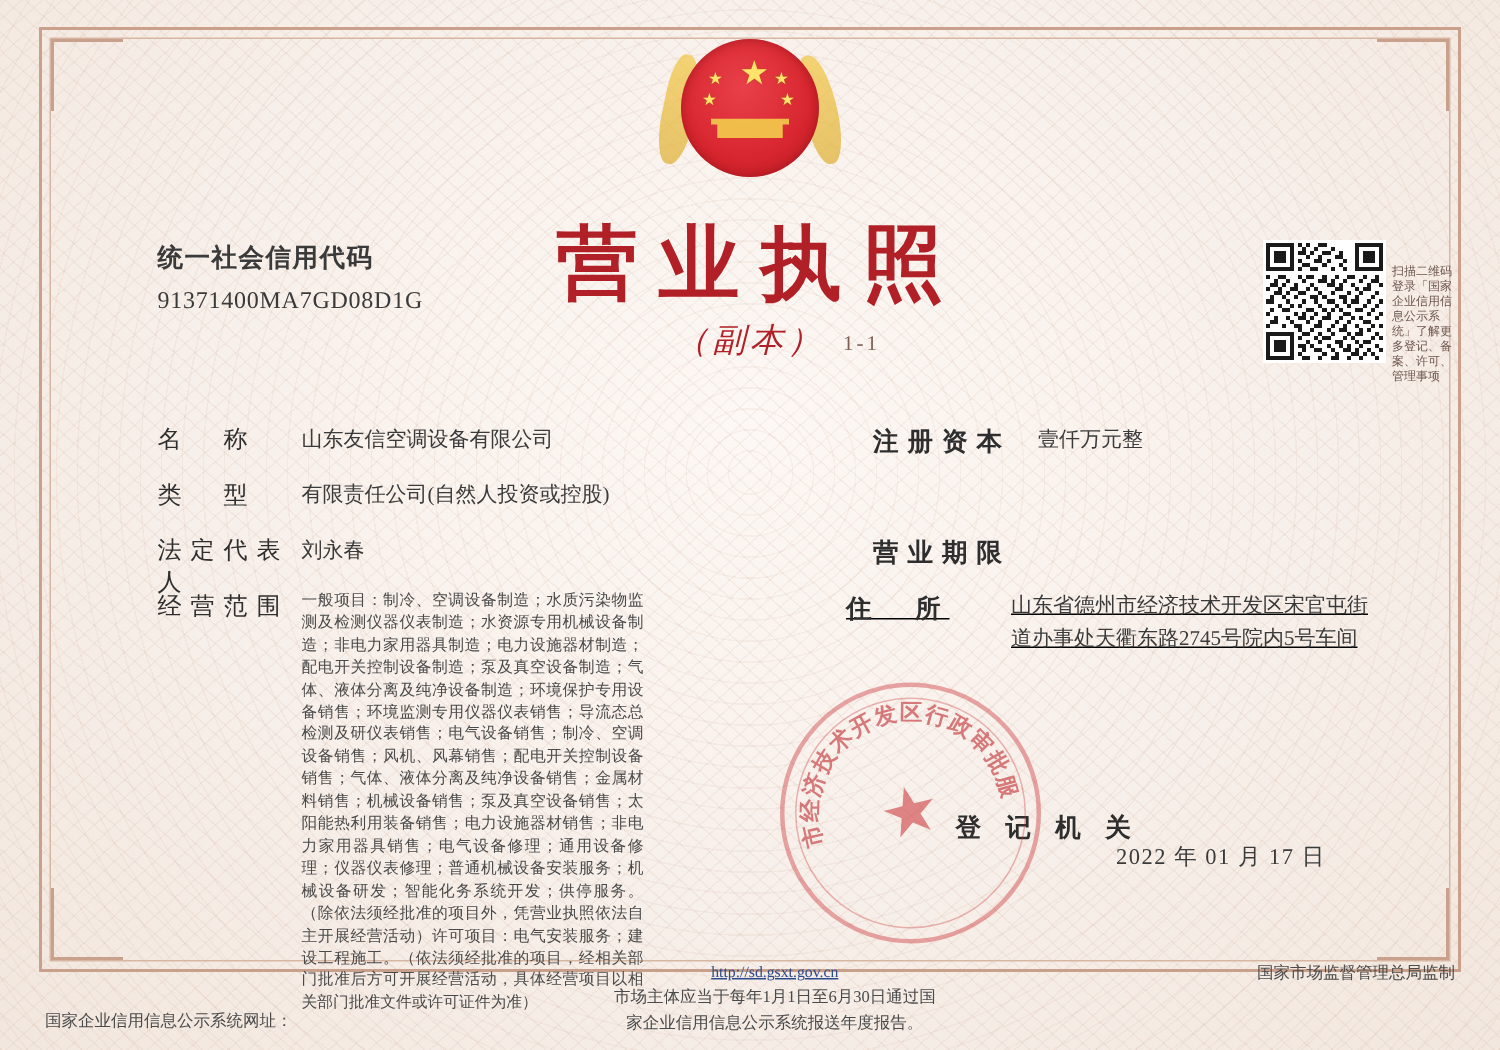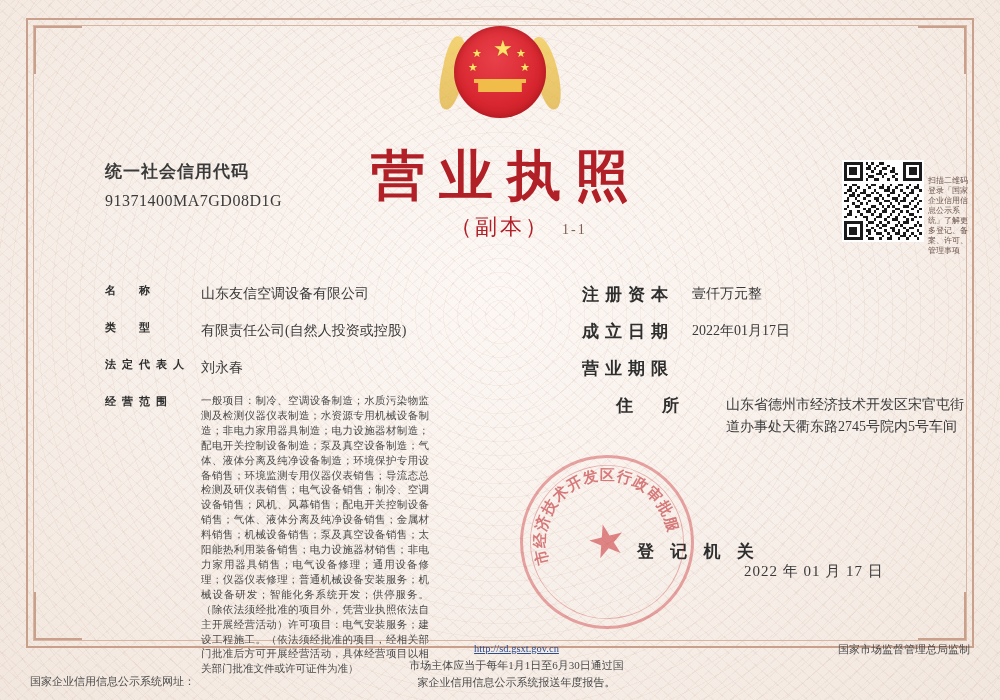--- a/index.html
+++ b/index.html
@@ -63,62 +63,62 @@
   .emblem .wheat-r{right:2px;transform:rotate(-12deg);}
 
   .title{
     position:absolute;top:140px;left:0;right:0;text-align:center;
     font-size:54px;letter-spacing:14px;font-weight:bold;color:#b22027;
     font-family:"DejaVu Serif","Liberation Serif",serif;
     text-indent:14px;
   }
   .subtitle{
     position:absolute;top:212px;left:0;right:0;text-align:center;
-    font-size:22px;color:#b22027;letter-spacing:3px;
+    font-size:22px;color:#b22027;letter-spacing:3px;font-style:italic;
   }
   .serial{
     position:absolute;top:222px;left:562px;font-size:14px;color:#7d5f56;letter-spacing:2px;
   }
 
   .uscc-label{position:absolute;left:105px;top:160px;font-size:17px;color:#3a3a3a;letter-spacing:1px;font-weight:bold;}
   .uscc-value{position:absolute;left:105px;top:192px;font-size:16px;color:#3a3a3a;letter-spacing:.5px;}
 
   
   .qr-wrap{position:absolute;right:76px;top:160px;width:78px;height:78px;background:#fff;padding:2px;}
   .qr{width:100%;height:100%;}
   .qr-note{
     position:absolute;right:28px;top:162px;width:44px;font-size:8px;color:#6d564f;line-height:1.25;
     text-align:left;
     margin-top:14px;
   }
 
   
   .field{position:absolute;display:flex;align-items:flex-start;}
   .flabel{
-    font-size:11px;color:#2e2e2e;font-weight:bold;letter-spacing:6px;
+    font-size:16px;color:#2e2e2e;font-weight:normal;letter-spacing:6px;
     width:96px;flex:0 0 96px;
   }
   .fvalue{font-size:14px;color:#3a3a3a;line-height:1.5;}
 
   .f-name{left:105px;top:283px;}
   .f-type{left:105px;top:320px;}
   .f-rep{left:105px;top:357px;}
   .f-scope{left:105px;top:394px;width:330px;}
   .f-scope .fvalue{
     font-size:10.5px;line-height:1.42;text-align:justify;width:228px;color:#4a4a4a;
   }
 
   .rlabel{
     font-size:17px;color:#2e2e2e;font-weight:bold;letter-spacing:6px;
     width:110px;flex:0 0 110px;
   }
   .f-cap{left:582px;top:283px;}
   .f-date{left:582px;top:320px;}
   .f-term{left:582px;top:357px;justify-content:space-between;}
-  .f-addr{left:616px;top:394px;width:360px;}
+  .f-addr{left:564px;top:394px;width:360px;text-decoration:underline;}
   .f-addr .fvalue{width:250px;line-height:1.6;}
 
   .f-org{left:637px;top:540px;}
   .f-org .rlabel{width:auto;flex:none;}
 
   .issue-date{
     position:absolute;left:744px;top:562px;font-size:15px;color:#3a3a3a;letter-spacing:1px;
   }
 
   
@@ -413,24 +413,20 @@
   </div>
   <div class="field f-scope">
     <div class="flabel">经营范围</div>
     <div class="fvalue">一般项目：制冷、空调设备制造；水质污染物监测及检测仪器仪表制造；水资源专用机械设备制造；非电力家用器具制造；电力设施器材制造；配电开关控制设备制造；泵及真空设备制造；气体、液体分离及纯净设备制造；环境保护专用设备销售；环境监测专用仪器仪表销售；导流态总检测及研仪表销售；电气设备销售；制冷、空调设备销售；风机、风幕销售；配电开关控制设备销售；气体、液体分离及纯净设备销售；金属材料销售；机械设备销售；泵及真空设备销售；太阳能热利用装备销售；电力设施器材销售；非电力家用器具销售；电气设备修理；通用设备修理；仪器仪表修理；普通机械设备安装服务；机械设备研发；智能化务系统开发；供停服务。（除依法须经批准的项目外，凭营业执照依法自主开展经营活动）许可项目：电气安装服务；建设工程施工。（依法须经批准的项目，经相关部门批准后方可开展经营活动，具体经营项目以相关部门批准文件或许可证件为准）</div>
   </div>
 
   <div class="field f-cap">
     <div class="rlabel">注册资本</div>
     <div class="fvalue">壹仟万元整</div>
   </div>
-  <div class="field f-date">
-    <div class="rlabel">成立日期</div>
-    <div class="fvalue">2022年01月17日</div>
-  </div>
   <div class="field f-term">
     <div class="rlabel">营业期限</div>
   </div>
   <div class="field f-addr">
     <div class="rlabel">住　所</div>
     <div class="fvalue">山东省德州市经济技术开发区宋官屯街道办事处天衢东路2745号院内5号车间</div>
   </div>
 
   <div class="field f-org">
     <div class="rlabel">登 记 机 关</div>

